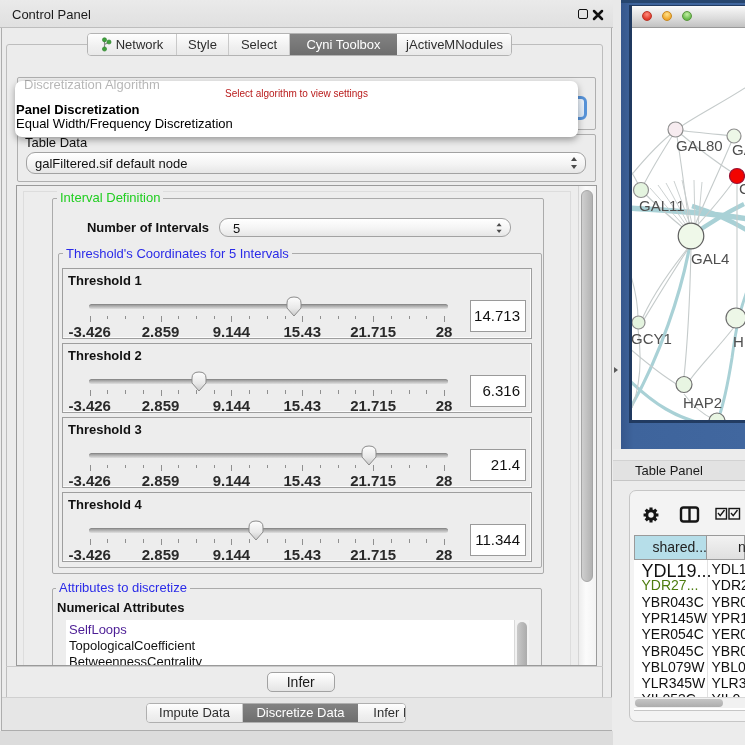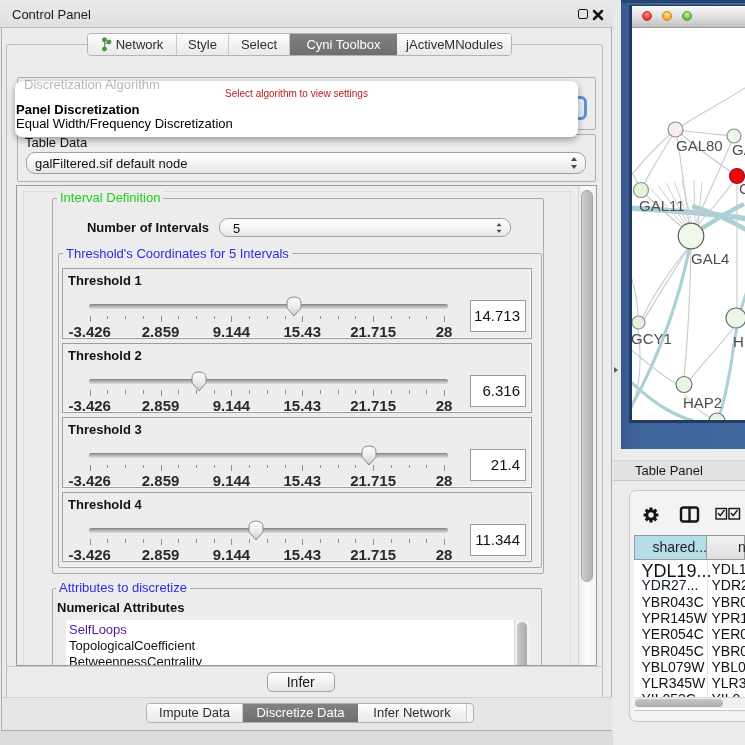--- a/index.html
+++ b/index.html
@@ -229,21 +229,21 @@
 <div class="abs lbl13" style="left:52px;top:452.5px;width:300px;height:14px;color:#111;">TopologicalCoefficient</div>
 <div class="abs lbl13" style="left:52px;top:468.5px;width:300px;height:14px;color:#111;">BetweennessCentrality</div>
 <div class="abs" style="left:497px;top:434px;width:15px;height:60px;background:#F2F2F2;border-left:1px solid #D9D9D9;"></div>
 <div class="abs" style="left:499.5px;top:435.5px;width:10px;height:58px;background:linear-gradient(to right,#C9C9C9,#ABABAB);border-radius:5px;"></div>
 </div>
 <div class="abs" style="left:578px;top:186px;width:18px;height:479px;background:linear-gradient(to right,#EDEDED,#FBFBFB 40%,#F3F3F3);border-left:1px solid #D5D5D5;"></div>
 <div class="abs" style="left:581px;top:190px;width:12px;height:392px;background:linear-gradient(to right,#CFCFCF,#B2B2B2);border-radius:6px;border:1px solid #A5A5A5;"></div>
 <div class="abs" style="left:6px;top:666px;width:597px;height:1px;background:#C9C9C9;"></div>
 <div class="abs aquabtn" style="left:266.5px;top:672px;width:68.5px;height:19.5px;font-size:14px;text-align:center;line-height:18px;color:#1A1A1A;">Infer</div>
 <div class="abs" style="left:2px;top:697px;width:610px;height:33px;background:#E6E6E6;border-top:1px solid #D0D0D0;"></div>
-<div class="abs" style="left:146px;top:702.5px;width:328px;height:20px;border:1px solid #AFAFAF;border-radius:4px;overflow:hidden;background:#F5F5F5;display:flex;">
+<div class="abs" style="left:146px;top:702.5px;width:260px;height:20px;border:1px solid #AFAFAF;border-radius:4px;overflow:hidden;background:#F5F5F5;display:flex;">
 <div class="seg" style="width:96px;line-height:18px;">Impute Data</div>
 <div class="seg sel" style="width:115px;line-height:18px;">Discretize Data</div>
 <div class="seg" style="width:109px;line-height:18px;">Infer Network</div>
 </div>
 <div class="abs" style="left:0;top:731px;width:613px;height:14px;background:#DCDCDC;"></div>
 <div class="abs" style="left:613px;top:0;width:8px;height:745px;background:#E9E9E9;"></div>
 <div class="abs" style="left:614px;top:367px;width:0;height:0;border-top:3.5px solid transparent;border-bottom:3.5px solid transparent;border-left:4.5px solid #5A5A5A;"></div>
 <div class="abs" style="left:621px;top:0;width:124px;height:449px;background:linear-gradient(to right,#36578C,#3E649C 10%,#41679F);"></div>
 <div class="abs" style="left:621px;top:0;width:124px;height:3px;background:#27466F;"></div>
 <div class="abs" style="left:629px;top:5px;width:116px;height:418px;background:rgba(10,25,50,0.55);"></div>
@@ -318,21 +318,21 @@
 <rect x="96" y="4.5" width="10.5" height="10.5"></rect>
       <path d="M98 9 l2.2 2.6 L104.5 6"></path>
 </g>
   </svg>
 <div class="abs" style="left:633.5px;top:534.5px;width:73.5px;height:25px;background:#B6DEE9;border:1px solid #9A9A9A;font-size:14px;color:#222;padding-left:18px;line-height:23px;">shared...</div>
 <div class="abs" style="left:707px;top:534.5px;width:38px;height:25px;background:linear-gradient(#F2F2F2,#DFDFDF);border:1px solid #9A9A9A;border-left:none;font-size:14px;color:#222;line-height:23px;padding-left:31px;">nam</div>
 <div class="abs" style="left:633.5px;top:559.5px;width:111.5px;height:137.5px;background:#FFF;overflow:hidden;">
 <div style="position:absolute;left:73px;top:0;width:1px;height:137.5px;background:#E2E2E2;"></div>
 <div style="position:absolute;left:8px;top:1.5px;font-size:18px;color:#111;white-space:nowrap;">YDL19...</div>
 <div style="position:absolute;left:78px;top:1.5px;font-size:14px;color:#111;white-space:nowrap;">YDL1</div>
-<div style="position:absolute;left:8px;top:17.8px;font-size:14px;color:#0f172a;white-space:nowrap;">YDR27...</div>
+<div style="position:absolute;left:8px;top:17.8px;font-size:14px;color:#4d7c0f;white-space:nowrap;">YDR27...</div>
 <div style="position:absolute;left:78px;top:17.8px;font-size:14px;color:#111;white-space:nowrap;">YDR2</div>
 <div style="position:absolute;left:8px;top:34.1px;font-size:14px;color:#111;white-space:nowrap;">YBR043C</div>
 <div style="position:absolute;left:78px;top:34.1px;font-size:14px;color:#111;white-space:nowrap;">YBR0</div>
 <div style="position:absolute;left:8px;top:50.400000000000006px;font-size:14px;color:#111;white-space:nowrap;">YPR145W</div>
 <div style="position:absolute;left:78px;top:50.400000000000006px;font-size:14px;color:#111;white-space:nowrap;">YPR1</div>
 <div style="position:absolute;left:8px;top:66.7px;font-size:14px;color:#111;white-space:nowrap;">YER054C</div>
 <div style="position:absolute;left:78px;top:66.7px;font-size:14px;color:#111;white-space:nowrap;">YER0</div>
 <div style="position:absolute;left:8px;top:83.0px;font-size:14px;color:#111;white-space:nowrap;">YBR045C</div>
 <div style="position:absolute;left:78px;top:83.0px;font-size:14px;color:#111;white-space:nowrap;">YBR0</div>
 <div style="position:absolute;left:8px;top:99.30000000000001px;font-size:14px;color:#111;white-space:nowrap;">YBL079W</div>

